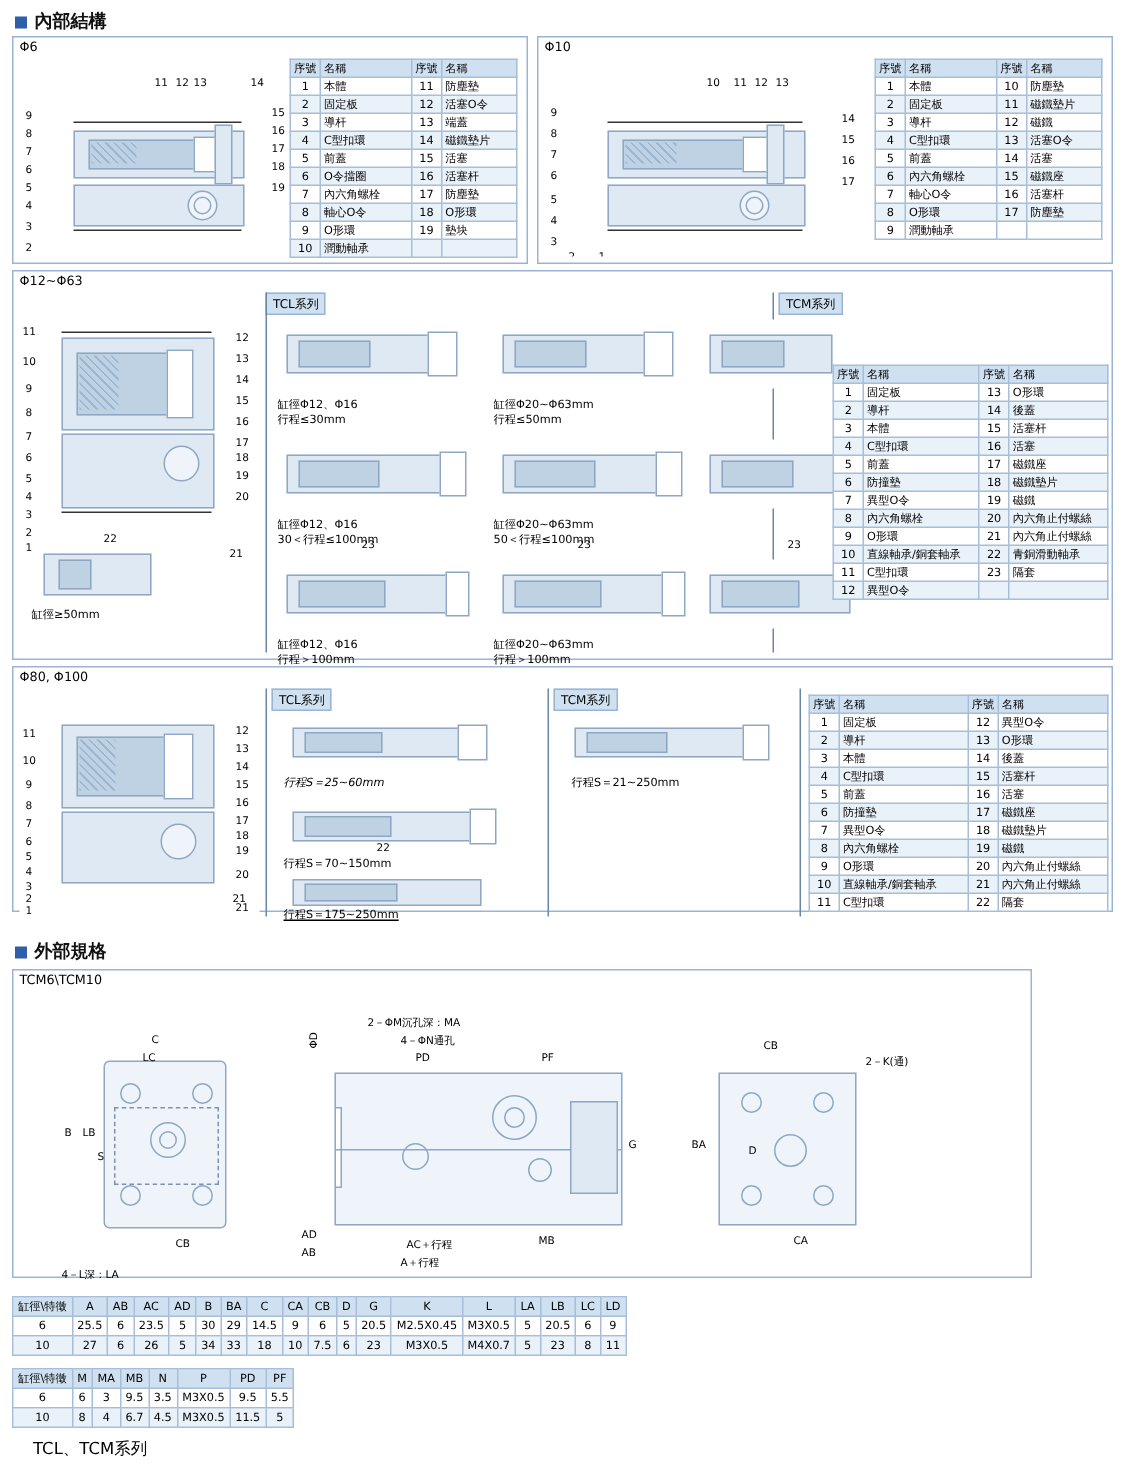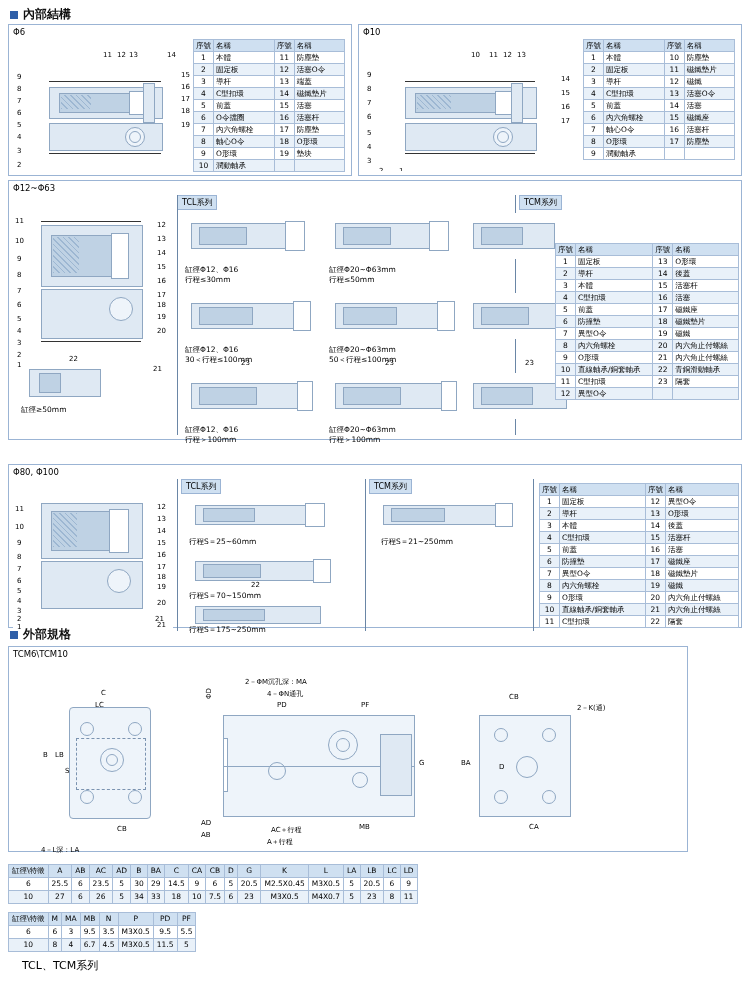--- a/index.html
+++ b/index.html
@@ -448,21 +448,21 @@
         <tr>
           <td class="idx">12</td>
           <td>異型O令</td>
           <td class="idx"></td>
           <td></td>
         </tr>
       </tbody>
   </table>
 </div>
 
-<div class="panel" style="left:8px;top:464px;width:734px;height:164px;">
+<div class="panel" style="left:8px;top:444px;width:734px;height:164px;">
   <div class="panel-label">Φ80, Φ100</div>
 
   <div class="dwg" style="left:4px;top:16px;width:160px;height:152px;background:#fff;border:none;">
     <div class="mechbar" style="left:28px;top:22px;width:100px;height:54px;"></div>
     <div class="mechbar dark" style="left:38px;top:30px;width:58px;height:38px;"></div>
     <div class="mechbar white" style="left:96px;top:28px;width:18px;height:42px;"></div>
     <div class="hatch" style="position:absolute;left:40px;top:32px;width:24px;height:34px;"></div>
     <div class="mechbar" style="left:28px;top:80px;width:100px;height:46px;"></div>
     <div class="circ" style="left:94px;top:88px;width:22px;height:22px;"></div>
     <div class="num" style="left:2px;top:24px;">11</div>
@@ -493,35 +493,35 @@
   <div class="vline" style="left:524px;top:14px;height:152px;"></div>
 
   <div class="series-label" style="position:absolute;left:172px;top:14px;">TCL系列</div>
   <div class="series-label" style="position:absolute;left:360px;top:14px;">TCM系列</div>
 
   <div class="dwg" style="position:absolute;left:180px;top:32px;width:150px;height:34px;background:#fff;border:none;">
     <div class="mechbar" style="left:6px;top:8px;width:110px;height:18px;"></div>
     <div class="mechbar dark" style="left:14px;top:11px;width:50px;height:12px;"></div>
     <div class="mechbar white" style="left:116px;top:6px;width:18px;height:22px;"></div>
   </div>
-  <div class="cap" style="position:absolute;left:180px;top:72px;">行程S＝25~60mm</div>
+  <div class="cap" style="position:absolute;left:180px;top:72px;font-style:italic;">行程S＝25~60mm</div>
 
   <div class="dwg" style="position:absolute;left:180px;top:88px;width:150px;height:34px;background:#fff;border:none;">
     <div class="mechbar" style="left:6px;top:8px;width:118px;height:18px;"></div>
     <div class="mechbar dark" style="left:14px;top:11px;width:56px;height:12px;"></div>
     <div class="mechbar white" style="left:124px;top:6px;width:16px;height:22px;"></div>
   </div>
   <div class="cap" style="position:absolute;left:180px;top:126px;">行程S＝70~150mm</div>
   <div class="num" style="position:absolute;left:242px;top:116px;">22</div>
 
   <div class="dwg" style="position:absolute;left:180px;top:138px;width:150px;height:22px;background:#fff;border:none;">
     <div class="mechbar" style="left:6px;top:3px;width:124px;height:16px;"></div>
     <div class="mechbar dark" style="left:14px;top:6px;width:60px;height:10px;"></div>
   </div>
-  <div class="cap" style="position:absolute;left:180px;top:160px;">行程S＝175~250mm</div>
+  <div class="cap" style="position:absolute;left:180px;top:160px;text-decoration:underline;">行程S＝175~250mm</div>
 
   <div class="dwg" style="position:absolute;left:368px;top:32px;width:150px;height:34px;background:#fff;border:none;">
     <div class="mechbar" style="left:6px;top:8px;width:112px;height:18px;"></div>
     <div class="mechbar dark" style="left:14px;top:11px;width:52px;height:12px;"></div>
     <div class="mechbar white" style="left:118px;top:6px;width:16px;height:22px;"></div>
   </div>
   <div class="cap" style="position:absolute;left:372px;top:72px;">行程S＝21~250mm</div>
   <div class="num" style="position:absolute;left:146px;top:150px;">21</div>
 
   <table class="tbl" style="position:absolute;left:530px;top:18px;width:200px;">

